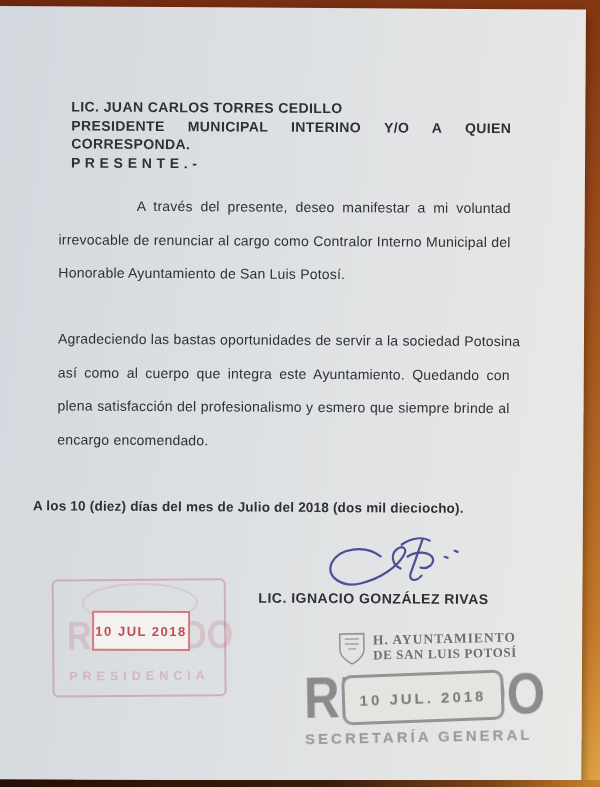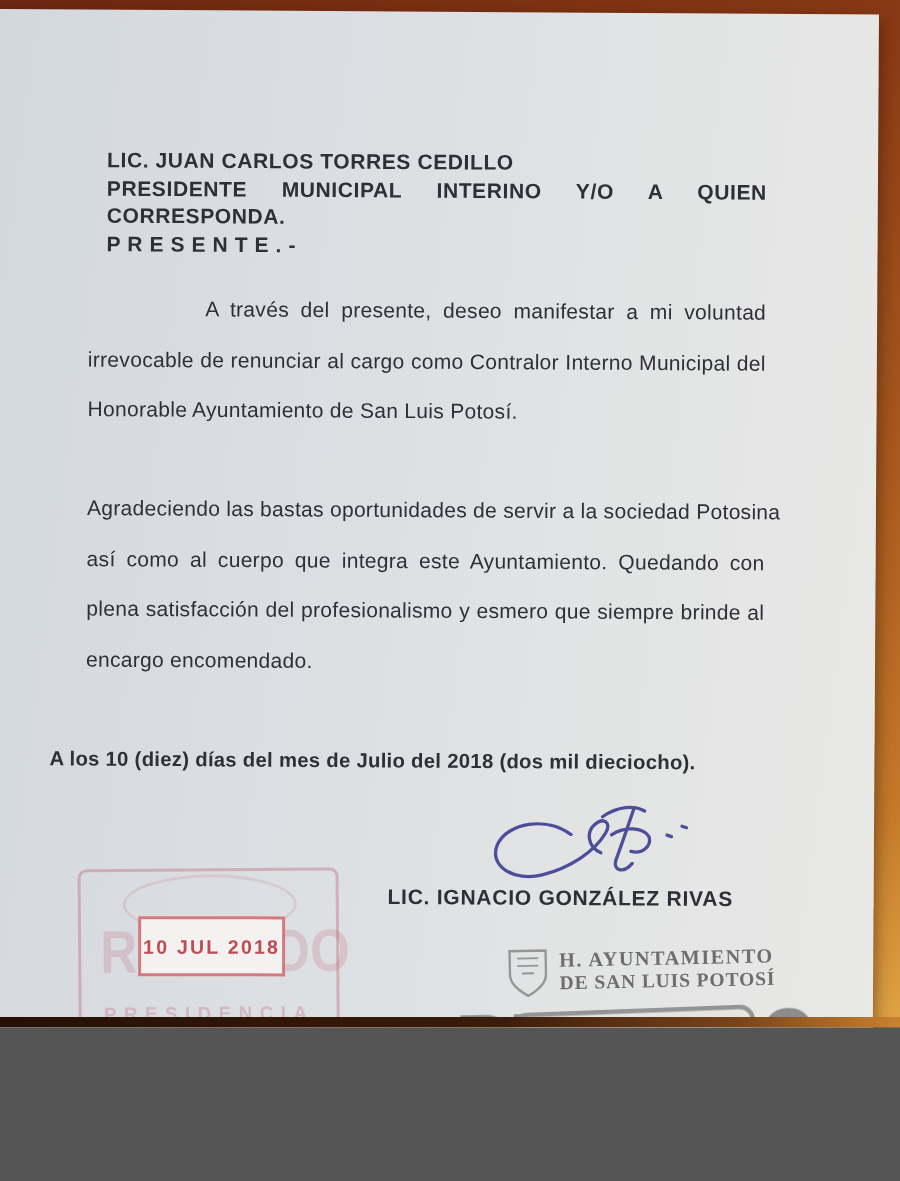--- a/index.html
+++ b/index.html
@@ -1,17 +1,17 @@
 <!DOCTYPE html>
 <html><head>
 <meta charset="utf-8">
 <style>
   html,body{margin:0;padding:0;background:#555;}
   .scene{
-    position:relative;width:600px;height:685px;overflow:hidden;
+    position:relative;width:600px;height:787px;overflow:hidden;
     background:linear-gradient(160deg,#6f2810 0%,#8c3c15 28%,#a85a1f 58%,#c47a2a 84%,#e0a445 100%);
     font-family:"Liberation Sans",sans-serif;
   }
   .paper{
     position:absolute;left:-6px;top:6px;width:592px;height:773px;
     transform:rotate(0.35deg);transform-origin:top left;
     background:linear-gradient(97deg,#d3d8de 0%,#dde0e3 45%,#e9e9e6 100%);
     box-shadow:0 5px 12px rgba(30,10,3,.55);
   }
   .desk-shadow{

